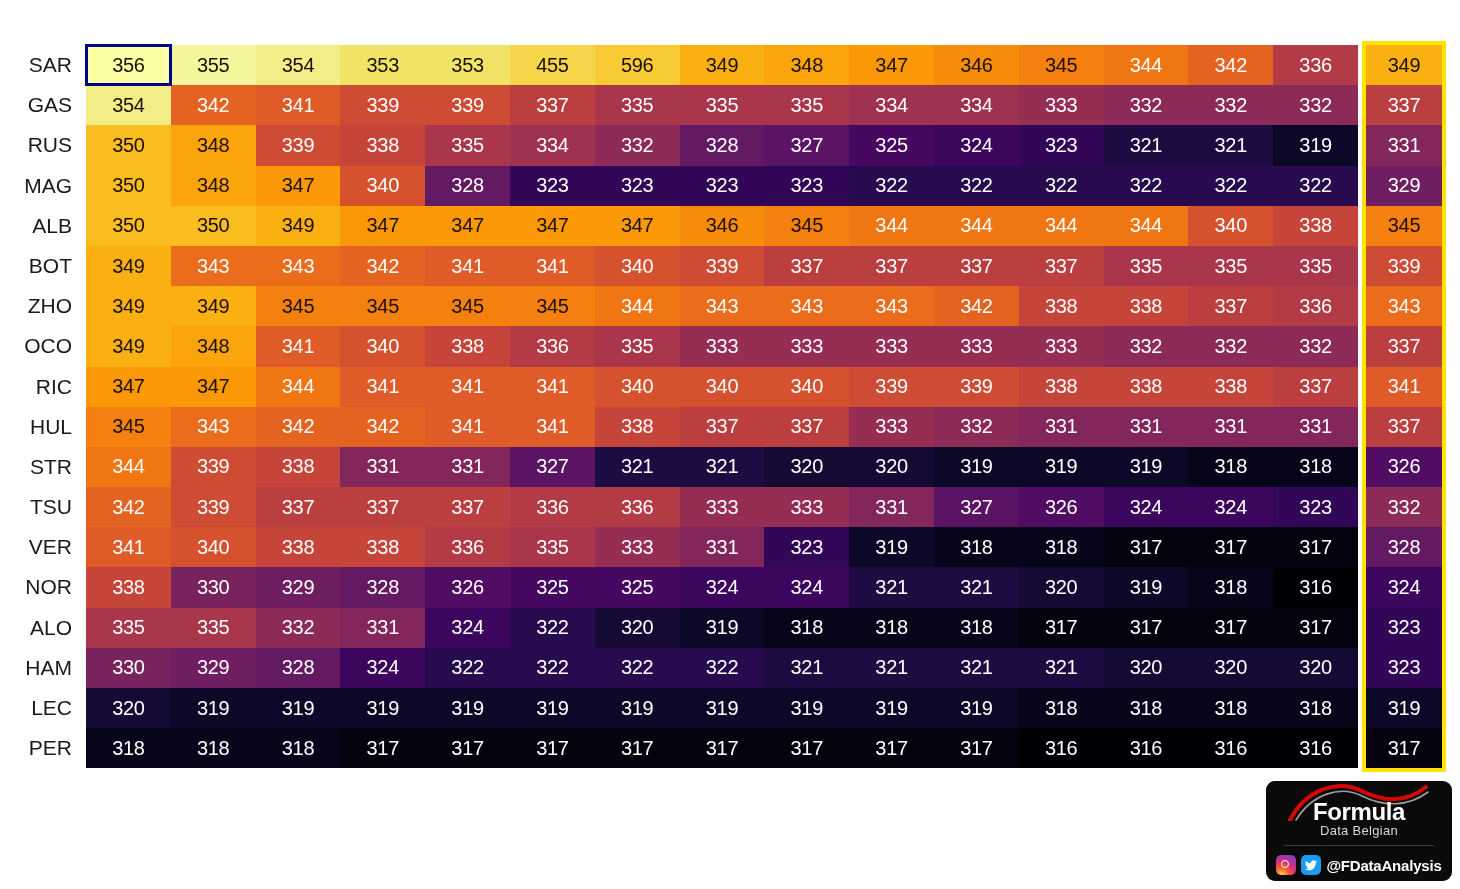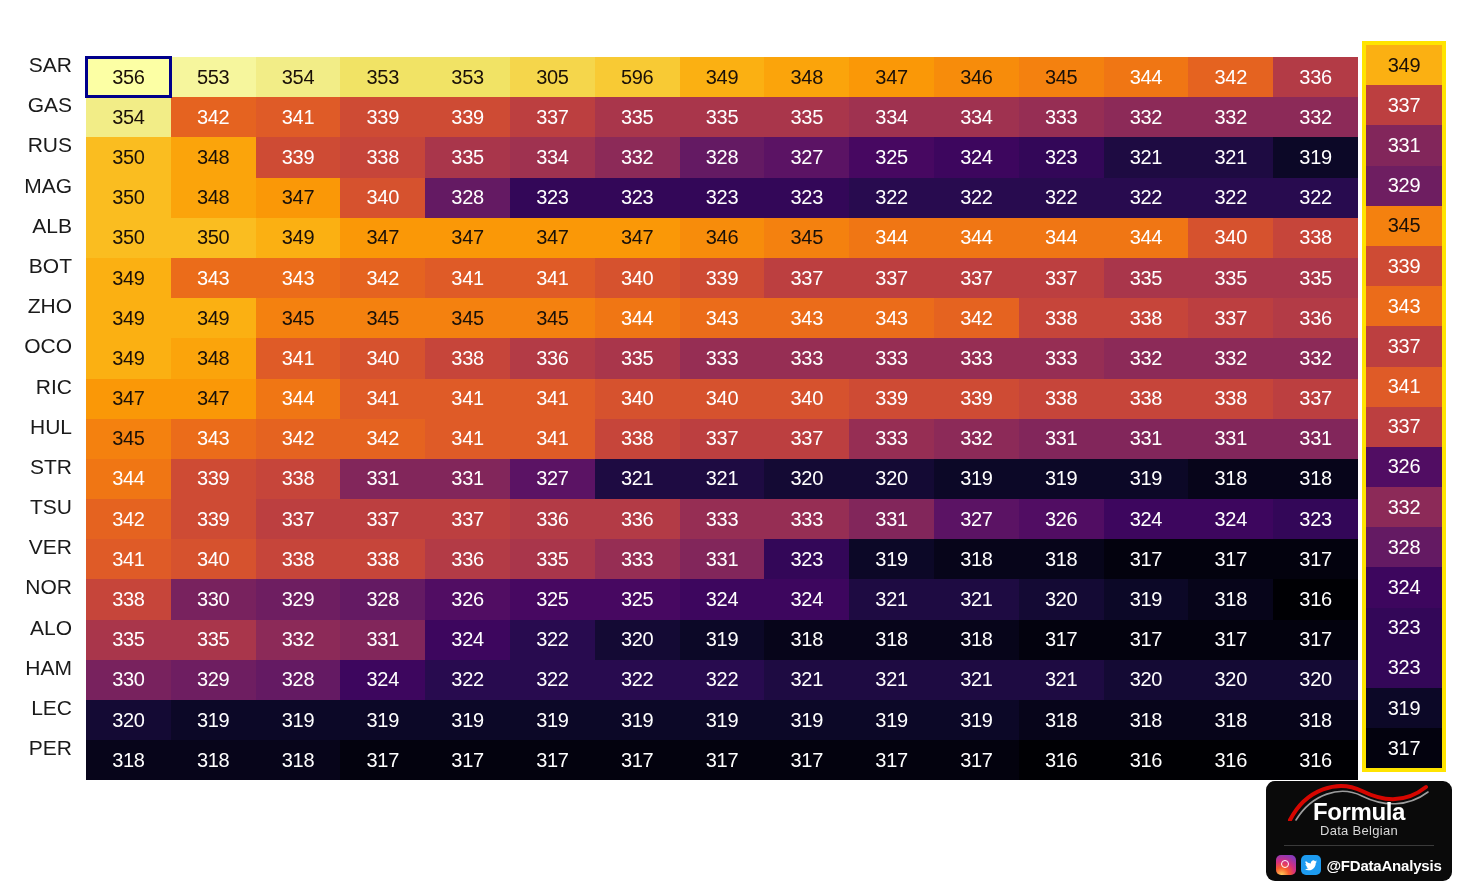--- a/index.html
+++ b/index.html
@@ -57,21 +57,21 @@
     padding-right: 14px;
     box-sizing: border-box;
     font-size: 21px;
     color: #1a1a1a;
     white-space: nowrap;
   }
 
   #matrix {
     position: absolute;
     left: 86px;
-    top: 12px;
+    top: 0;
     width: 1272px;
     height: 723px;
   }
   .heat-row {
     display: flex;
     height: 40.2px;
   }
   .heat-cell {
     flex: 1 1 0;
     display: flex;
@@ -245,25 +245,25 @@
         <div class="row-label">VER</div>
         <div class="row-label">NOR</div>
         <div class="row-label">ALO</div>
         <div class="row-label">HAM</div>
         <div class="row-label">LEC</div>
         <div class="row-label">PER</div>
       </div>
     <div id="matrix">
         <div class="heat-row">
           <div class="heat-cell cell-highlight" style="background: rgb(252, 255, 164); color: rgb(26, 16, 8); outline-color: rgb(0, 0, 139);">356</div>
-          <div class="heat-cell" style="background: rgb(246, 246, 157); color: rgb(26, 16, 8);">553</div>
+          <div class="heat-cell" style="background: rgb(246, 246, 157); color: rgb(26, 16, 8);">355</div>
           <div class="heat-cell" style="background: rgb(242, 237, 135); color: rgb(26, 16, 8);">354</div>
           <div class="heat-cell" style="background: rgb(241, 227, 101); color: rgb(26, 16, 8);">353</div>
           <div class="heat-cell" style="background: rgb(241, 227, 101); color: rgb(26, 16, 8);">353</div>
-          <div class="heat-cell" style="background: rgb(245, 214, 75); color: rgb(26, 16, 8);">305</div>
+          <div class="heat-cell" style="background: rgb(245, 214, 75); color: rgb(26, 16, 8);">455</div>
           <div class="heat-cell" style="background: rgb(248, 202, 52); color: rgb(26, 16, 8);">596</div>
           <div class="heat-cell" style="background: rgb(251, 176, 18); color: rgb(26, 16, 8);">349</div>
           <div class="heat-cell" style="background: rgb(251, 164, 11); color: rgb(26, 16, 8);">348</div>
           <div class="heat-cell" style="background: rgb(250, 152, 7); color: rgb(26, 16, 8);">347</div>
           <div class="heat-cell" style="background: rgb(247, 140, 11); color: rgb(26, 16, 8);">346</div>
           <div class="heat-cell" style="background: rgb(244, 129, 15); color: rgb(26, 16, 8);">345</div>
           <div class="heat-cell" style="background: rgb(240, 118, 20); color: rgb(255, 255, 255);">344</div>
           <div class="heat-cell" style="background: rgb(229, 99, 32); color: rgb(255, 255, 255);">342</div>
           <div class="heat-cell" style="background: rgb(179, 59, 70); color: rgb(255, 255, 255);">336</div>
         </div>

